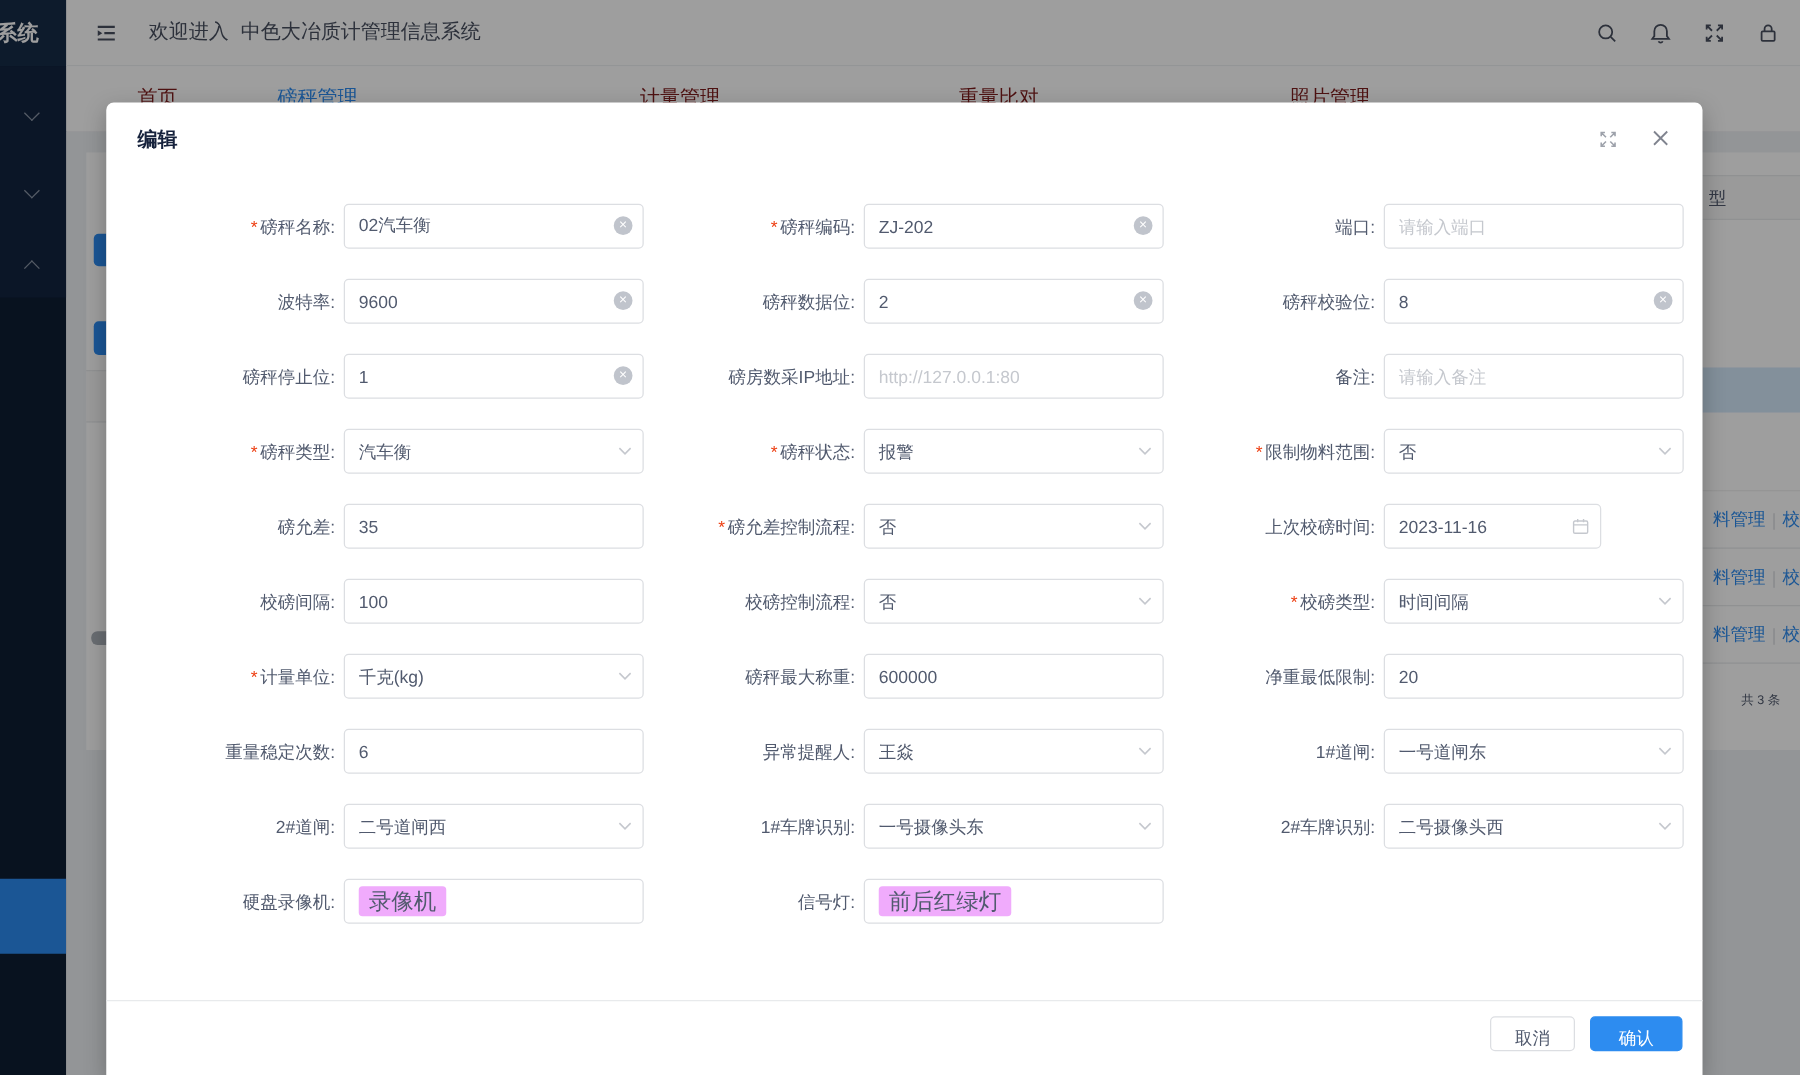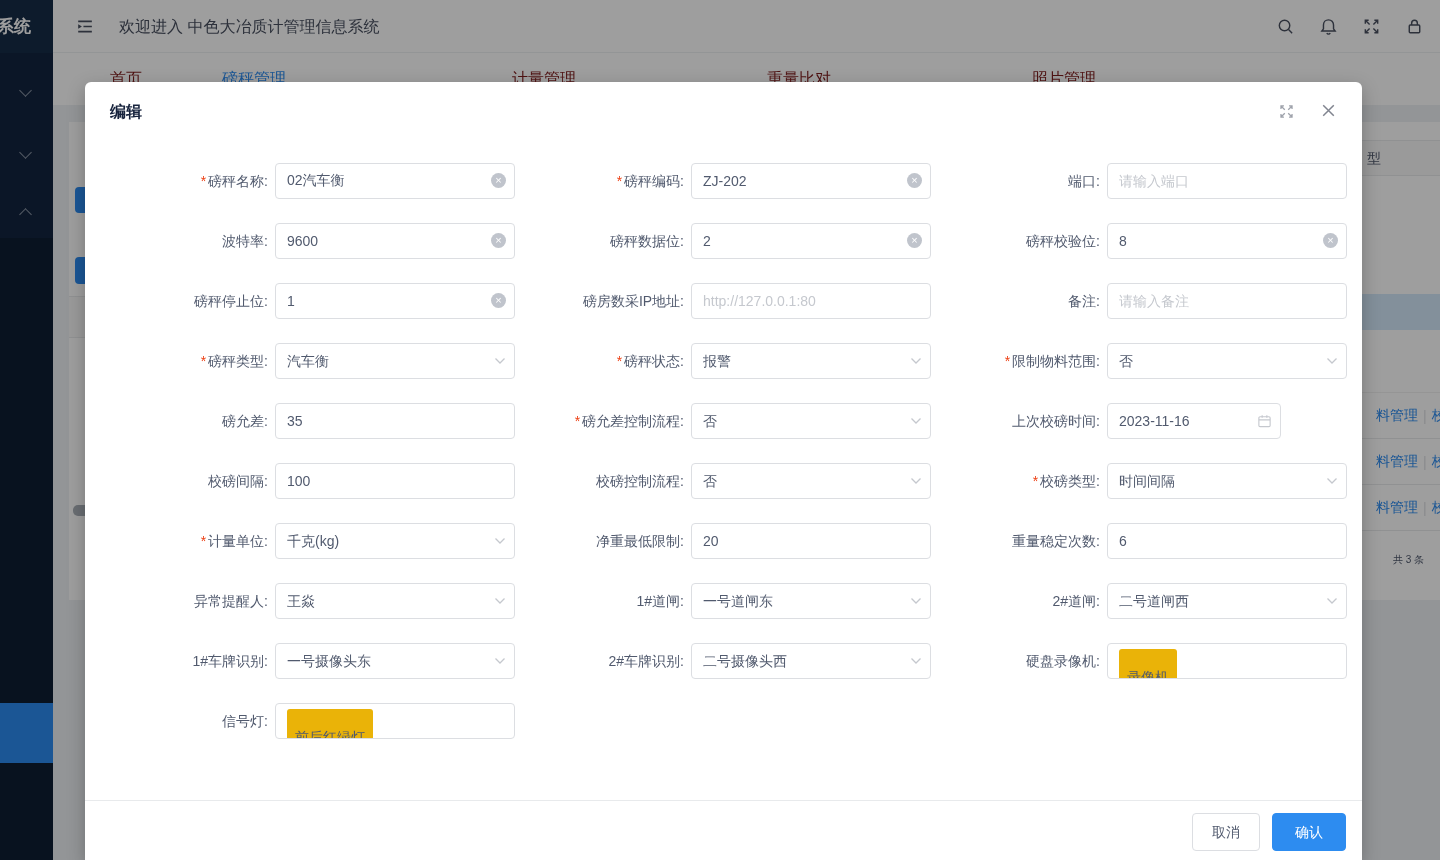--- a/index.html
+++ b/index.html
@@ -16,21 +16,21 @@
   .sb-logo span{margin-left:-3px;}
   .sb-top{position:absolute;left:0;top:53px;width:53px;height:185px;background:#132540;}
   .chev{position:absolute;left:21px;width:9px;height:9px;border-right:1.6px solid #8b95a5;border-bottom:1.6px solid #8b95a5;}
   .chev.down{transform:rotate(45deg);}
   .chev.up{transform:rotate(-135deg);}
   .chev.c1{top:86px;} .chev.c2{top:148px;} .chev.c3{top:210px;}
   .sb-active{position:absolute;left:0;top:703px;width:53px;height:60px;background:var(--accent);}
 
   .topbar{position:absolute;left:53px;top:0;right:0;height:53px;background:#fff;border-bottom:1px solid #eef0f2;}
   .collapse-icon{position:absolute;left:21px;top:16px;width:21px;height:21px;}
-  .tb-title{position:absolute;left:66px;top:0;line-height:53px;font-size:16px;color:#495060;}
+  .tb-title{position:absolute;left:66px;top:0;line-height:53px;font-size:16px;color:#495060;font-family:Liberation Mono, monospace;}
   .tb-icons{position:absolute;right:16px;top:0;height:53px;display:flex;align-items:center;gap:24px;}
   .tb-icons svg{display:block;}
 
   .tabbar{position:absolute;left:53px;top:53px;right:0;height:52px;background:#fff;}
   .tab{position:absolute;top:0;line-height:52px;font-size:16px;color:#7f1d1d;white-space:nowrap;}
   .tab.active{color:var(--accent);}
   .tab:nth-of-type(1){left:57px;} .tab:nth-of-type(2){left:169px;} .tab:nth-of-type(3){left:459px;}
   .tab:nth-of-type(4){left:714px;} .tab:nth-of-type(5){left:979px;} .tab:nth-of-type(6){left:1299px;margin-left:23px;}
 
   .page{position:absolute;left:53px;top:105px;right:0;bottom:0;background:#eef0f4;}
@@ -40,21 +40,21 @@
   .bs2{left:22px;top:152px;height:27px;}
   .hdr-sliver{position:absolute;left:16px;top:191px;width:17px;height:42px;background:#f8f8f9;
               border-top:1px solid #e8eaec;border-bottom:1px solid #e8eaec;}
   .scroll-sliver{position:absolute;left:20px;top:400px;width:13px;height:11px;background:#aab0b8;border-radius:5px 0 0 5px;}
 
   .r-hdr{position:absolute;left:1309px;top:35px;right:0;height:36px;background:#f8f8f9;
          border-top:1px solid #e8eaec;border-bottom:1px solid #e8eaec;line-height:34px;
          padding-left:5px;font-size:14px;color:#515a6e;}
   .r-hl{position:absolute;left:1309px;top:189px;right:0;height:36px;background:#d4e8fb;}
   .r-rows{position:absolute;left:1309px;top:287px;right:0;border-top:1px solid #f0f0f0;}
-  .bg-row{height:46px;border-bottom:1px solid #e8eaec;display:flex;align-items:center;font-size:14px;padding-left:14px;white-space:nowrap;}
+  .bg-row{height:46px;border-bottom:1px solid #e8eaec;display:flex;align-items:center;font-size:14px;padding-left:14px;white-space:nowrap;justify-content:flex-end;}
   .bg-row .lnk{color:var(--accent);}
   .bg-row .pipe{color:#dcdee2;margin:0 5px;}
   .r-total{position:absolute;left:1340px;top:448px;font-size:10px;color:#515a6e;white-space:nowrap;}
 
   
   .overlay{position:absolute;inset:0;background:rgba(0,0,0,0.38);z-index:5;}
 
   
   .modal{position:absolute;left:85px;top:82px;width:1277px;height:778px;background:#fff;
          border-radius:6px 6px 0 0;z-index:10;box-shadow:0 6px 18px rgba(0,0,0,.25);}
@@ -70,25 +70,25 @@
   .f-wrap{position:relative;margin-left:7px;width:240px;height:36px;}
   .f-wrap.narrow{width:174px;}
   .f-ctrl{box-sizing:border-box;display:block;width:100%;height:36px;border:1px solid #dcdee2;border-radius:4px;
           background:#fff;font-size:14px;color:#515a6e;padding:0 11px;font-family:inherit;outline:none;}
   div.f-ctrl{line-height:34px;overflow:hidden;white-space:nowrap;}
   input.f-ctrl::placeholder{color:#c5c8ce;opacity:1;}
   .icon-right{position:absolute;right:9px;top:50%;transform:translateY(-50%);display:flex;pointer-events:none;}
   .clr{position:absolute;right:9px;top:10px;width:15px;height:15px;border-radius:50%;background:#c0c4cc;
        color:#fff;font-size:11px;line-height:15px;text-align:center;cursor:pointer;}
   .tags .f-ctrl{padding:0 6px;}
-  .chip{display:inline-block;height:24px;line-height:24px;background:#eab308;border-radius:3px;
-        padding:16px 8px;margin:5px 0 0 5px;font-size:14px;color:#515a6e;vertical-align:top;}
+  .chip{display:inline-block;height:24px;line-height:24px;background:#f0abfc;border-radius:3px;
+        padding:0 8px;margin:5px 0 0 5px;font-size:18px;color:#515a6e;vertical-align:top;}
 
   .m-footer{position:absolute;left:0;top:718px;width:100%;height:60px;border-top:1px solid #e8eaec;}
-  .btn{position:absolute;top:12px;height:38px;border-radius:4px;font-size:14px;text-align:center;
+  .btn{position:absolute;top:12px;height:28px;border-radius:4px;font-size:14px;text-align:center;
        line-height:32px;font-family:inherit;cursor:pointer;}
   .btn-cancel{right:102px;width:68px;background:#fff;border:1px solid #dcdee2;color:#515a6e;}
   .btn-confirm{right:16px;width:74px;background:var(--accent);border:1px solid var(--accent);color:#fff;}
 </style>
 </head>
 <body>
 
 <div class="app">
 
   <aside class="sidebar">
@@ -347,20 +347,26 @@
           <div class="f-wrap">
             <div class="f-ctrl"><span>千克(kg)</span></div>
             <span class="icon-right">
               <svg width="12" height="7" viewBox="0 0 12 7">
                 <polyline points="1.5,1 6,5.5 10.5,1" fill="none" stroke="#c5c8ce" stroke-width="1.3"></polyline>
               </svg>
             </span>
           </div>
         </div>
         <div class="f-item">
+          <label class="f-label"><span>磅秤最大称重:</span></label>
+          <div class="f-wrap">
+            <input class="f-ctrl" value="600000" style="">
+          </div>
+        </div>
+        <div class="f-item">
           <label class="f-label"><span>净重最低限制:</span></label>
           <div class="f-wrap">
             <input class="f-ctrl" value="20" style="">
           </div>
         </div>
         <div class="f-item">
           <label class="f-label"><span>重量稳定次数:</span></label>
           <div class="f-wrap">
             <input class="f-ctrl" value="6" style="">
           </div>

